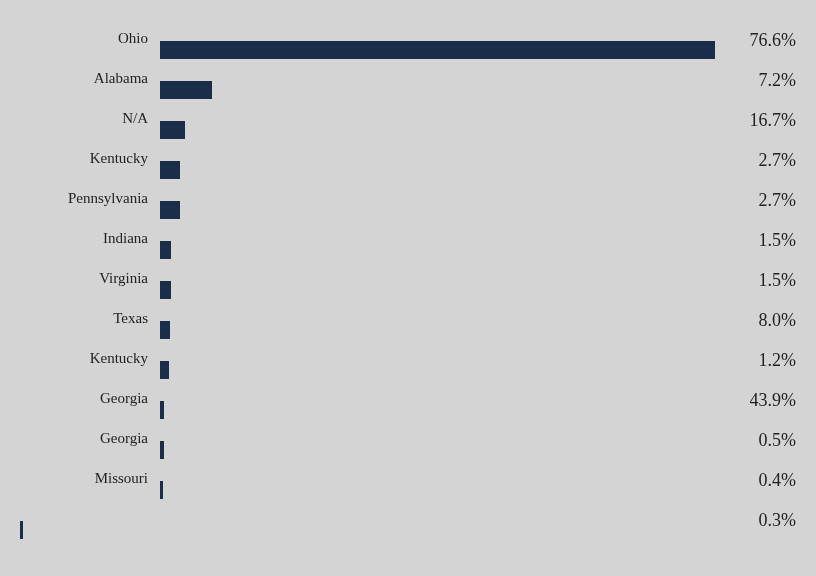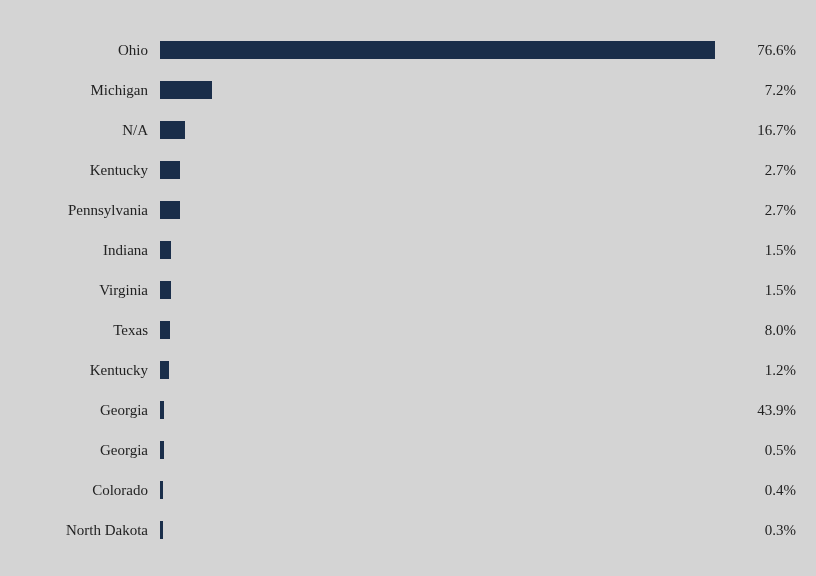--- a/index.html
+++ b/index.html
@@ -13,21 +13,20 @@
       justify-content: center;
     }
     .chart-container {
       width: 816px;
       height: 576px;
       background-color: #d4d4d4;
       padding: 30px 20px;
     }
     .bar-row {
       display: flex;
-      align-items: center;
       margin-bottom: 0px;
       height: 40px;
     }
     .label {
       width: 140px;
       text-align: right;
       padding-right: 12px;
       font-size: 15px;
       color: #222;
       flex-shrink: 0;
@@ -38,40 +37,40 @@
       align-items: center;
     }
     .bar {
       height: 18px;
       background-color: #1a2e4a;
       min-width: 3px;
     }
     .pct-label {
       width: 60px;
       text-align: right;
-      font-size: 15px;
+      font-size: 18px;
       color: #222;
       padding-left: 10px;
       flex-shrink: 0;
     }
   </style>
 </head>
 <body>
 
 <div class="chart-container">
   <div id="bars-wrapper">
       <div class="bar-row">
         <div class="label">Ohio</div>
         <div class="bar-area">
           <div class="bar" style="width: 555px;"></div>
         </div>
         <div class="pct-label">76.6%</div>
       </div>
       <div class="bar-row">
-        <div class="label">Michigan</div>
+        <div class="label">Alabama</div>
         <div class="bar-area">
           <div class="bar" style="width: 52px;"></div>
         </div>
         <div class="pct-label">7.2%</div>
       </div>
       <div class="bar-row">
         <div class="label">N/A</div>
         <div class="bar-area">
           <div class="bar" style="width: 25px;"></div>
         </div>
@@ -127,27 +126,26 @@
         <div class="pct-label">43.9%</div>
       </div>
       <div class="bar-row">
         <div class="label">Georgia</div>
         <div class="bar-area">
           <div class="bar" style="width: 4px;"></div>
         </div>
         <div class="pct-label">0.5%</div>
       </div>
       <div class="bar-row">
-        <div class="label">Colorado</div>
+        <div class="label">Missouri</div>
         <div class="bar-area">
           <div class="bar" style="width: 3px;"></div>
         </div>
         <div class="pct-label">0.4%</div>
       </div>
       <div class="bar-row">
-        <div class="label">North Dakota</div>
         <div class="bar-area">
           <div class="bar" style="width: 2px;"></div>
         </div>
         <div class="pct-label">0.3%</div>
       </div>
     </div>
 </div>
 
 </body></html>

